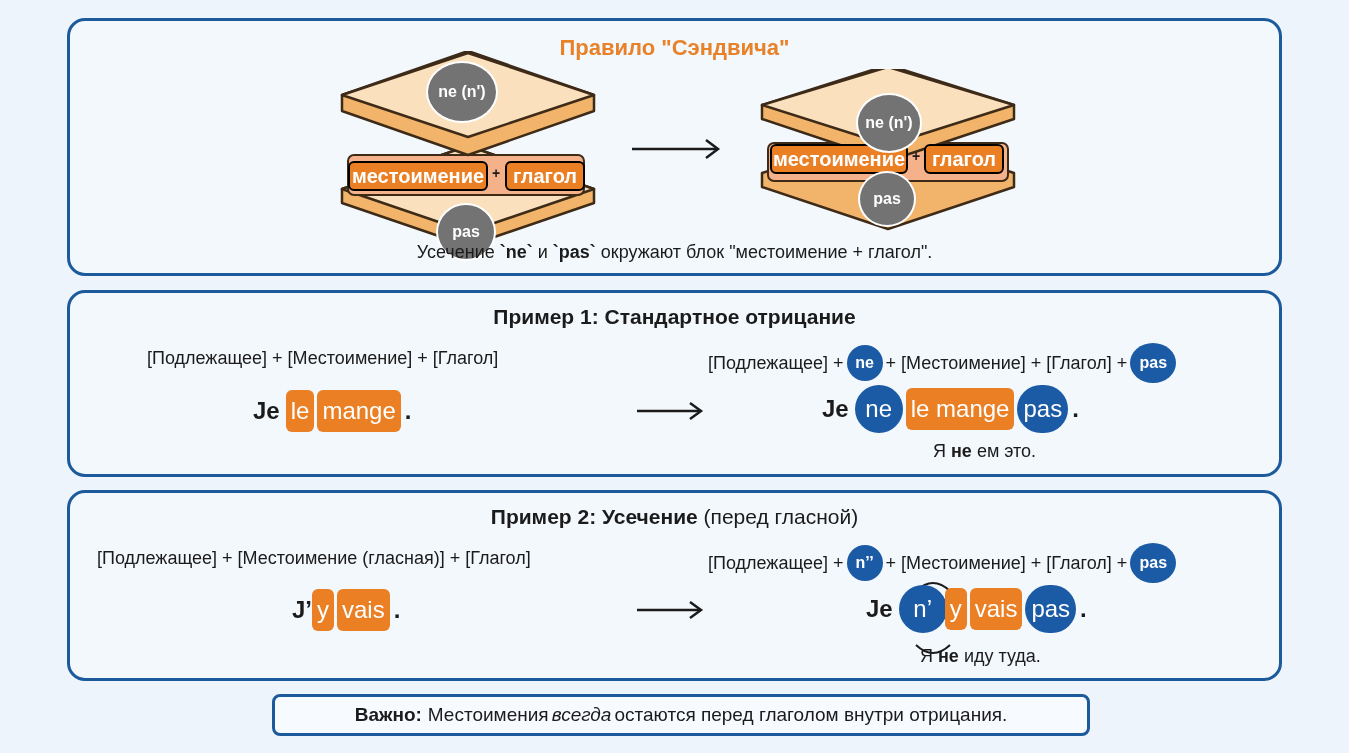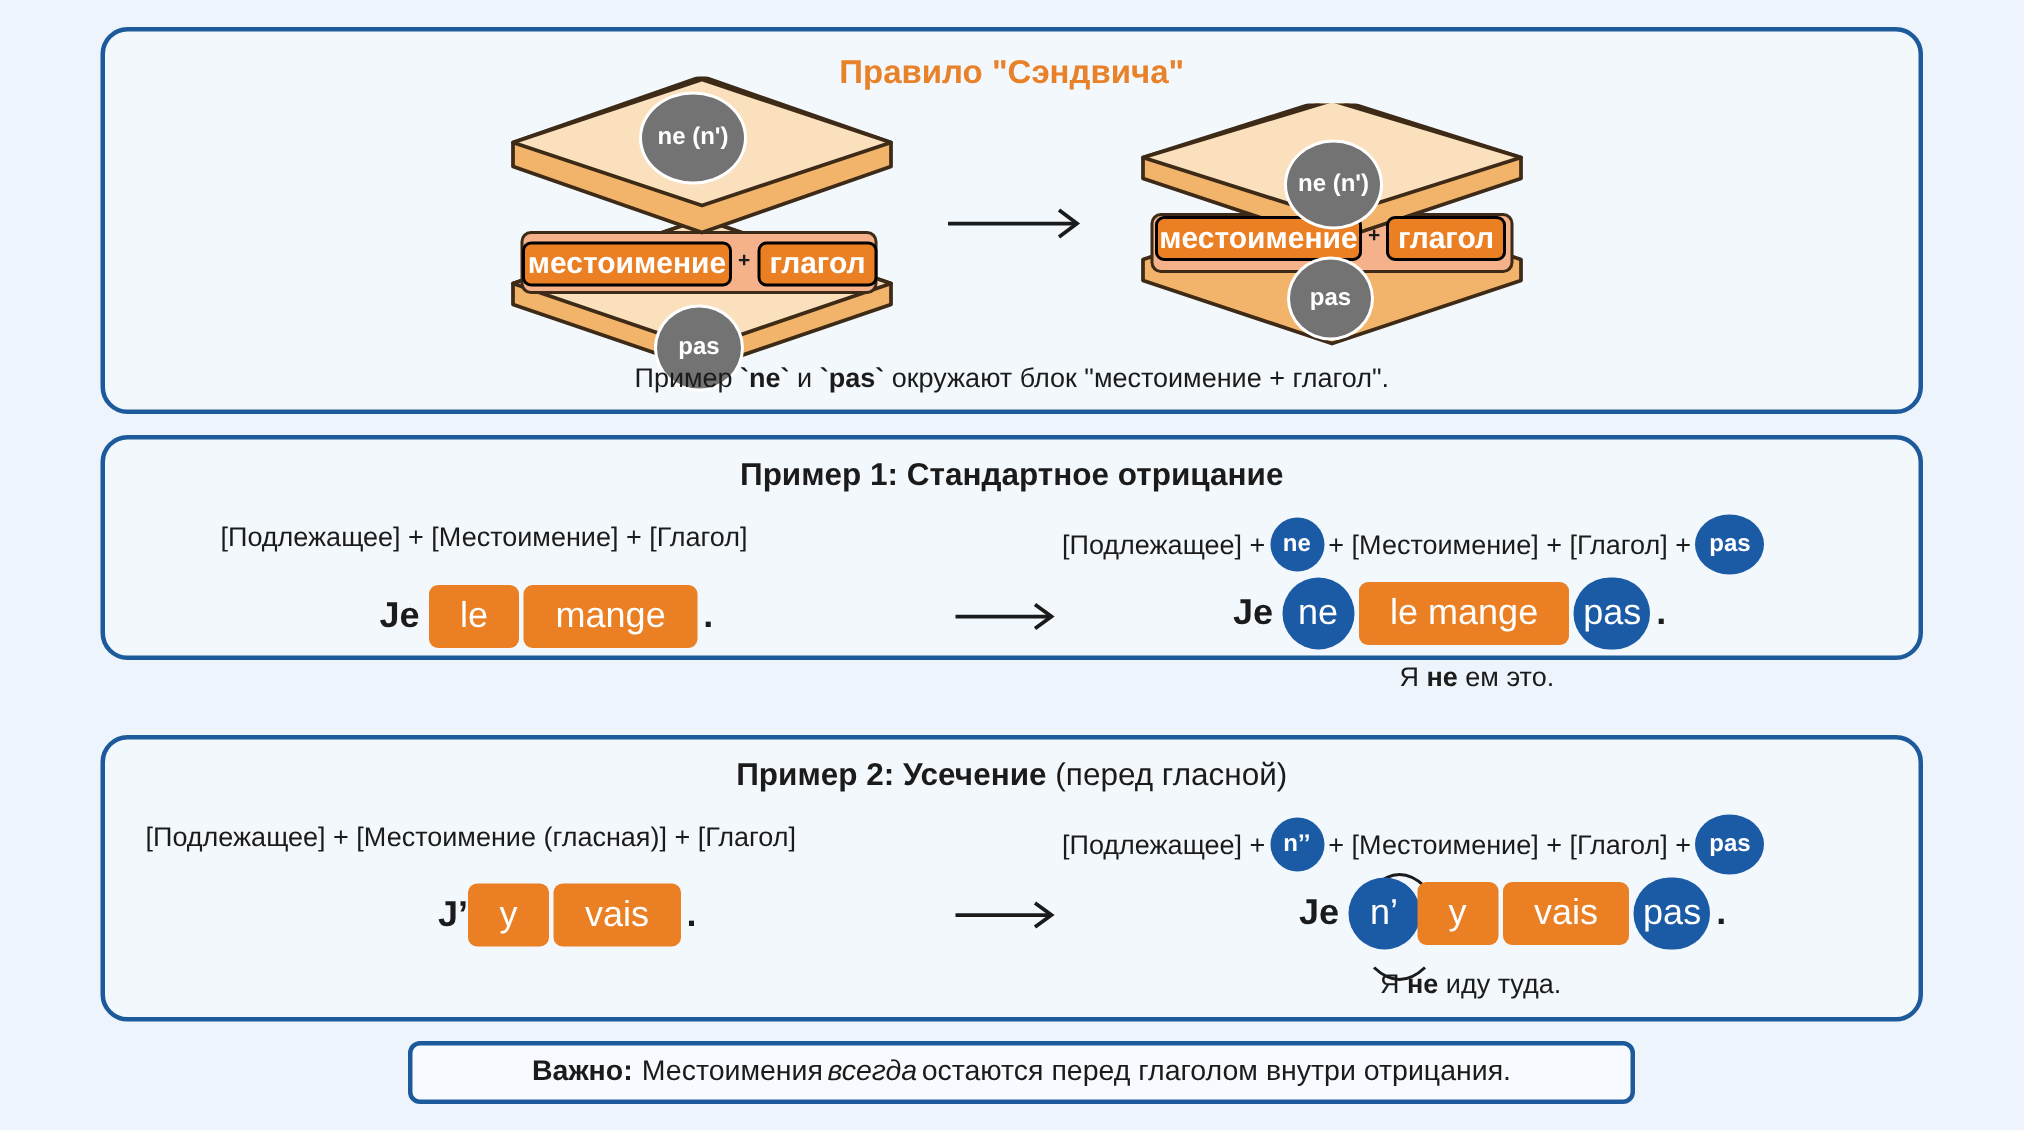--- a/index.html
+++ b/index.html
@@ -10,21 +10,21 @@
       color: #1b1b1b;
       position: relative;
     }
     .panel {
       position: absolute;
       background: #f3f8fd;
       border: 3px solid #1d5a9c;
       border-radius: 18px;
     }
     #panel-rule { left: 67px; top: 18px; width: 1215px; height: 258px; }
-    #panel-ex1 { left: 67px; top: 290px; width: 1215px; height: 150px; }
+    #panel-ex1 { left: 67px; top: 290px; width: 1215px; height: 187px; }
     #panel-ex2 { left: 67px; top: 490px; width: 1215px; height: 191px; }
 
     .rule-title {
       position: absolute; left: 0; width: 100%; top: 14px;
       text-align: center; font-size: 22px; font-weight: bold; color: #e8822a;
     }
     .rule-caption {
       position: absolute; left: 0; width: 100%; top: 221px;
       text-align: center; font-size: 18px; color: #1b1b1b;
     }
@@ -70,21 +70,21 @@
     }
     .formula .fb.wide { width: 46px; height: 40px; }
 
     .sentence {
       position: absolute; font-size: 24px; font-weight: bold;
       display: flex; align-items: center; white-space: nowrap;
     }
     .sentence .plain { margin-right: 6px; }
     .sentence .orange {
       background: #ea7f24; color: #fff; border-radius: 6px;
-      padding: 0 21px; height: 42px; display: inline-flex; align-items: center;
+      padding: 0 5px; height: 42px; display: inline-flex; align-items: center;
       margin-right: 3px; font-weight: normal;
     }
     .sentence .blue {
       background: #1b5aa5; color: #fff; border-radius: 50%;
       height: 48px; min-width: 48px; padding: 0 6px;
       display: inline-flex; align-items: center; justify-content: center;
       margin-right: 3px; font-weight: normal;
     }
     .sentence .blue.pill { border-radius: 26px; }
     .sentence .dot { margin-left: 1px; }
@@ -151,21 +151,21 @@
         <path d="M4 36 L130 -2 L256 36 L130 76 Z" fill="#fbe0bd" stroke="#3d2a17" stroke-width="2.5" stroke-linejoin="round"></path>
       </g>
     </svg>
     <div class="chip" style="left:12px; top:75px; width:138px; height:30px;">местоимение</div>
     <div class="plus-small" style="left:154px; top:79px;">+</div>
     <div class="chip" style="left:166px; top:75px; width:80px; height:30px;">глагол</div>
     <div class="bubble" style="left:98px; top:24px; width:66px; height:60px; font-size:16px;">ne (n')</div>
     <div class="bubble" style="left:100px; top:102px; width:58px; height:56px; font-size:16px;">pas</div>
   </div>
 
-  <div class="rule-caption"><span>Пример </span><b>`ne`</b><span> и </span><b>`pas`</b><span> окружают блок "местоимение + глагол".</span></div>
+  <div class="rule-caption"><span>Усечение </span><b>`ne`</b><span> и </span><b>`pas`</b><span> окружают блок "местоимение + глагол".</span></div>
 </div>
 
 <div class="panel" id="panel-ex1">
   <div class="ex-title">Пример 1: Стандартное отрицание</div>
 
   <div class="formula" style="left:77px; top:55px;">[Подлежащее] + [Местоимение] + [Глагол]</div>
   <div class="formula" style="left:638px; top:50px;">
     <span>[Подлежащее] +</span>
     <span class="fb">ne</span>
     <span>+ [Местоимение] + [Глагол] +</span>

